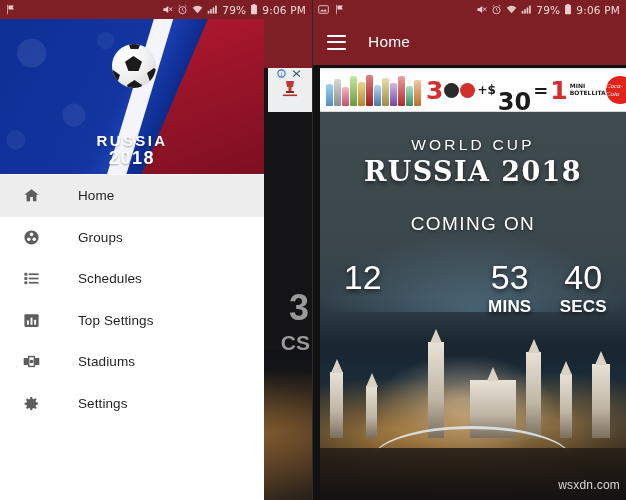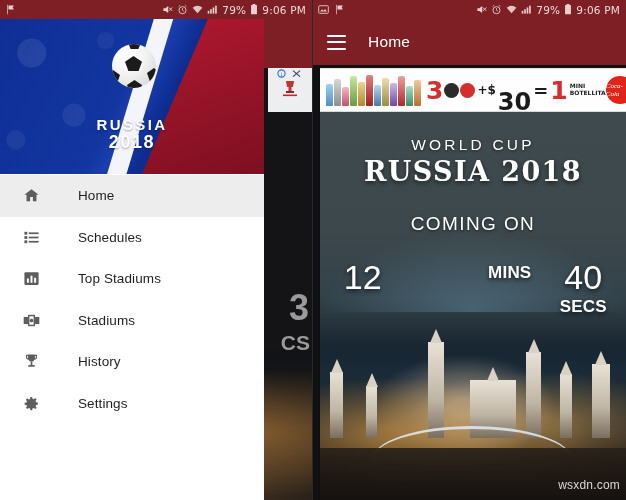--- a/index.html
+++ b/index.html
@@ -155,21 +155,21 @@
     position: absolute; left: 15px; top: 36px; width: 15px; height: 13px;
     background: #1b1b1b;
     clip-path: polygon(50% 0, 100% 38%, 80% 100%, 20% 100%, 0 38%);
   }
   .ball-p5 {
     position: absolute; left: 16px; top: -6px; width: 13px; height: 11px;
     background: #1b1b1b;
     clip-path: polygon(50% 0, 100% 38%, 80% 100%, 20% 100%, 0 38%);
   }
   .logo-russia {
-    margin-top: 4px; color: #fff; font-size: 15px; font-weight: 700;
+    margin-top: 20px; color: #fff; font-size: 15px; font-weight: 700;
     letter-spacing: 2.4px; text-shadow: 0 1px 2px rgba(0,0,0,.35);
     font-family: "Liberation Sans", sans-serif;
   }
   .logo-year {
     color: #fff; font-size: 18px; font-weight: 700; letter-spacing: 1.6px;
     line-height: 1.05; text-shadow: 0 1px 2px rgba(0,0,0,.35);
   }
 
   
   .menu { flex: 1; padding-top: 1px; background: #fff; }
@@ -400,20 +400,31 @@
 
         <div class="menu-item active">
           <span class="mi-icon">
             <svg width="17" height="17" viewBox="0 0 24 24">
                 <path d="M12 3L2 11h3v9h5v-6h4v6h5v-9h3z"></path>
               </svg>
           </span>
           <span class="mi-label">Home</span>
         </div>
 
+        <div class="menu-item">
+          <span class="mi-icon">
+            <svg width="17" height="17" viewBox="0 0 24 24">
+                <circle cx="12" cy="12" r="10"></circle>
+                <circle cx="12" cy="7.6" r="2.5" fill="#fff"></circle>
+                <circle cx="8.2" cy="14.6" r="2.5" fill="#fff"></circle>
+                <circle cx="15.8" cy="14.6" r="2.5" fill="#fff"></circle>
+              </svg>
+          </span>
+          <span class="mi-label">Groups</span>
+        </div>
 
         <div class="menu-item">
           <span class="mi-icon">
             <svg width="17" height="17" viewBox="0 0 24 24">
                 <rect x="2" y="4" width="4" height="4"></rect>
                 <rect x="8" y="4.8" width="14" height="2.4"></rect>
                 <rect x="2" y="10" width="4" height="4"></rect>
                 <rect x="8" y="10.8" width="14" height="2.4"></rect>
                 <rect x="2" y="16" width="4" height="4"></rect>
                 <rect x="8" y="16.8" width="14" height="2.4"></rect>
@@ -424,48 +435,36 @@
 
         <div class="menu-item">
           <span class="mi-icon">
             <svg width="17" height="17" viewBox="0 0 24 24">
                 <rect x="2" y="3" width="20" height="18" rx="1.5"></rect>
                 <rect x="5.5" y="12" width="2.8" height="6" fill="#fff"></rect>
                 <rect x="10.6" y="8" width="2.8" height="10" fill="#fff"></rect>
                 <rect x="15.7" y="11" width="2.8" height="7" fill="#fff"></rect>
               </svg>
           </span>
-          <span class="mi-label">Top Stadiums</span>
+          <span class="mi-label">Top Settings</span>
         </div>
 
 
         <div class="menu-item">
           <span class="mi-icon">
             <svg width="17" height="17" viewBox="0 0 24 24">
                 <rect x="1" y="7" width="6" height="10"></rect>
                 <rect x="17" y="7" width="6" height="10"></rect>
                 <rect x="8" y="5" width="8" height="14" fill="none" stroke="#5d5d5d" stroke-width="2"></rect>
                 <circle cx="12" cy="12" r="2.6"></circle>
               </svg>
           </span>
           <span class="mi-label">Stadiums</span>
         </div>
 
-        <div class="menu-item">
-          <span class="mi-icon">
-            <svg width="17" height="17" viewBox="0 0 24 24">
-                <path d="M8 2h8v6a4 4 0 0 1-8 0z"></path>
-                <path d="M10.8 12h2.4v5h-2.4z"></path>
-                <path d="M7.5 17h9v2.4h-9z"></path>
-                <path d="M16 3.4h3v2.4a3 3 0 0 1-3 3z" fill="none" stroke="#5d5d5d" stroke-width="1.6"></path>
-                <path d="M8 3.4H5v2.4a3 3 0 0 0 3 3z" fill="none" stroke="#5d5d5d" stroke-width="1.6"></path>
-              </svg>
-          </span>
-          <span class="mi-label">History</span>
-        </div>
 
         <div class="menu-item">
           <span class="mi-icon">
             <svg width="17" height="17" viewBox="0 0 24 24">
                 <path d="M12 8.2A3.8 3.8 0 1 0 12 15.8 3.8 3.8 0 0 0 12 8.2zm9 5.1v-2.6l-2.6-.4a6.9 6.9 0 0 0-.8-1.9l1.6-2.1-1.9-1.9-2.1 1.6a6.9 6.9 0 0 0-1.9-.8L13 2.9h-2.6l-.4 2.6a6.9 6.9 0 0 0-1.9.8L6 4.7 4.1 6.6l1.6 2.1a6.9 6.9 0 0 0-.8 1.9L2.3 11v2.6l2.6.4a6.9 6.9 0 0 0 .8 1.9l-1.6 2.1 1.9 1.9 2.1-1.6a6.9 6.9 0 0 0 1.9.8l.4 2.6H13l.4-2.6a6.9 6.9 0 0 0 1.9-.8l2.1 1.6 1.9-1.9-1.6-2.1a6.9 6.9 0 0 0 .8-1.9z"></path>
               </svg>
           </span>
           <span class="mi-label">Settings</span>
         </div>
 
@@ -592,20 +591,21 @@
         <div class="coming">COMING ON</div>
       </div>
 
       <div class="countdown">
         <div class="cd-cell">
           <div class="cd-num">12</div>
         </div>
         <div class="cd-cell">
         </div>
         <div class="cd-cell">
+          <div class="cd-num">53</div>
           <div class="cd-lbl">MINS</div>
         </div>
         <div class="cd-cell">
           <div class="cd-num">40</div>
           <div class="cd-lbl">SECS</div>
         </div>
       </div>
 
       <div class="watermark">wsxdn.com</div>
     </div>

